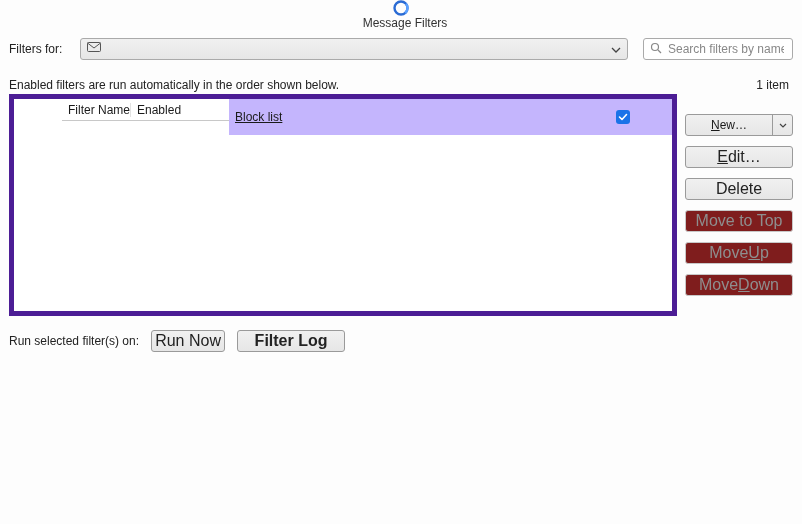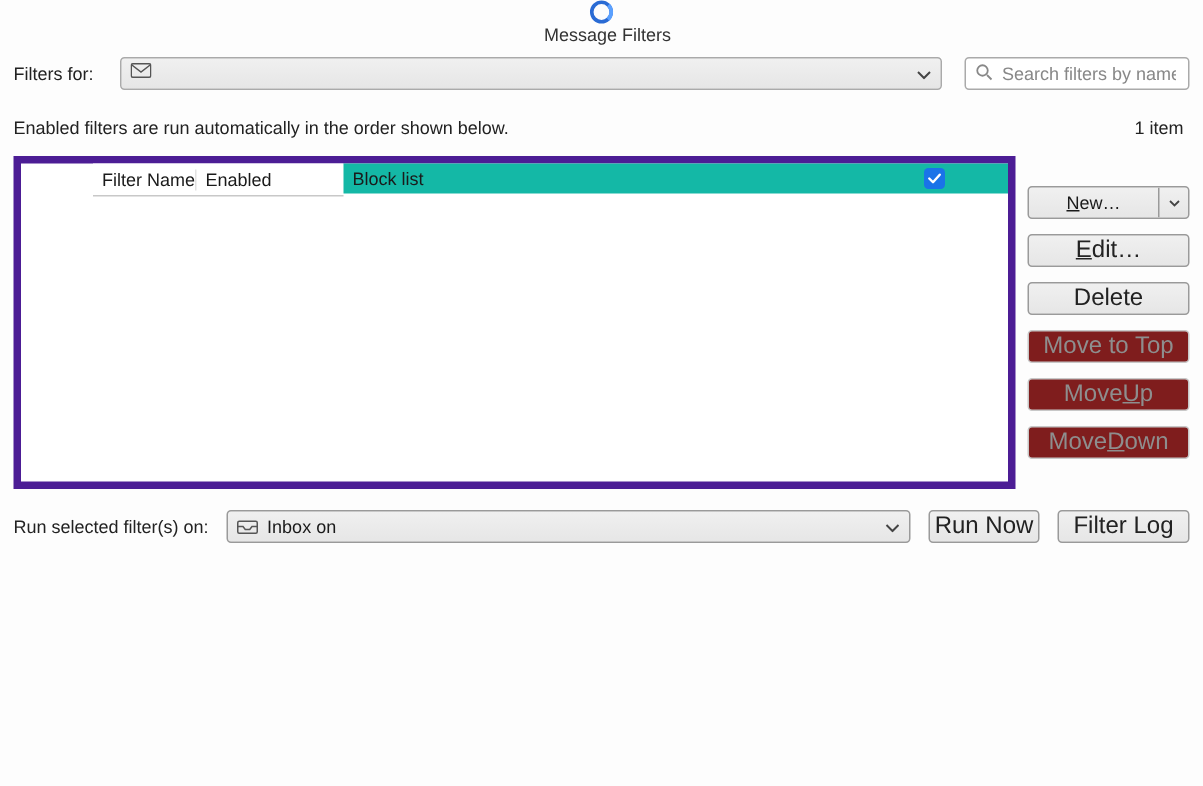--- a/index.html
+++ b/index.html
@@ -102,21 +102,21 @@
     background: transparent;
     color: #333;
   }
   .search-wrap input::placeholder { color: #888; }
   .search-wrap .mag { color: #888; }
 
   
   .descrow {
     display: flex;
     align-items: flex-end;
-    margin-bottom: 12px;
+    margin-bottom: 2px;
   }
   .descrow .desc { flex: 1; font-size: 12px; color: #222; }
   .descrow .count { font-size: 12px; color: #222; padding-right: 4px; }
 
   
   .mainrow {
     display: flex;
     gap: 8px;
   }
 
@@ -142,24 +142,25 @@
     padding-left: 6px;
     border-right: 1px solid #e2e2e2;
   }
   .th-enabled {
     width: 98px;
     padding-left: 6px;
   }
   .tbody { flex: 1; }
   .trow {
     display: flex;
-    height: 20px;
-    align-items: center;
-    background: #14b8a6;
-    font-size: 12px;
+    height: 36px;
+    align-items: center;
+    background: #c4b5fd;
+    font-size: 12px;
+    text-decoration: underline;
   }
   .trow .td-name { flex: 1; padding-left: 6px; }
   .trow .td-enabled {
     width: 98px;
     display: flex;
     justify-content: center;
   }
   .chk {
     width: 14px; height: 14px;
     border-radius: 3px;
@@ -235,21 +236,21 @@
     display: flex;
     align-items: center;
     padding: 0 6px;
     position: relative;
     gap: 6px;
   }
   .folder-select .chev {
     position: absolute; right: 6px; color: #444;
   }
   .btn-fixed { width: 74px; }
-  .btn-log { width: 88px; }
+  .btn-log { width: 108px; font-weight: bold; }
 </style>
 </head>
 <body>
 
 <div class="titlebar">
   <span class="app-icon">
     <svg width="16" height="16" viewBox="0 0 16 16">
       <circle cx="8" cy="8" r="6.5" fill="none" stroke="#2a6bd4" stroke-width="2.4"></circle>
       <circle cx="8" cy="8" r="6.5" fill="none" stroke="#5aa0ff" stroke-width="2.4" stroke-dasharray="10 30" transform="rotate(-40 8 8)"></circle>
     </svg>
@@ -352,31 +353,17 @@
       <div class="btn disabled">
           <span>Move </span>
           <span class="u">D</span>
           <span>own</span>
         </div>
     </div>
   </div>
 
   <div class="bottomrow">
     <span class="label">Run selected filter(s) on:</span>
-    <div class="folder-select">
-      <span>
-        <svg width="14" height="12" viewBox="0 0 14 12">
-          <rect x="0.5" y="3.5" width="13" height="8" rx="1" fill="none" stroke="#555"></rect>
-          <path d="M0.5 7 L4 7 L5.5 9 L8.5 9 L10 7 L13.5 7" fill="none" stroke="#555"></path>
-        </svg>
-      </span>
-      <span>Inbox on</span>
-      <span class="chev">
-        <svg width="10" height="6" viewBox="0 0 10 6">
-            <path d="M1 1 L5 5 L9 1" fill="none" stroke="#444" stroke-width="1.3"></path>
-          </svg>
-      </span>
-    </div>
     <div class="btn btn-fixed">Run Now</div>
     <div class="btn btn-log">Filter Log</div>
   </div>
 
 </div>
 
 </body></html>

